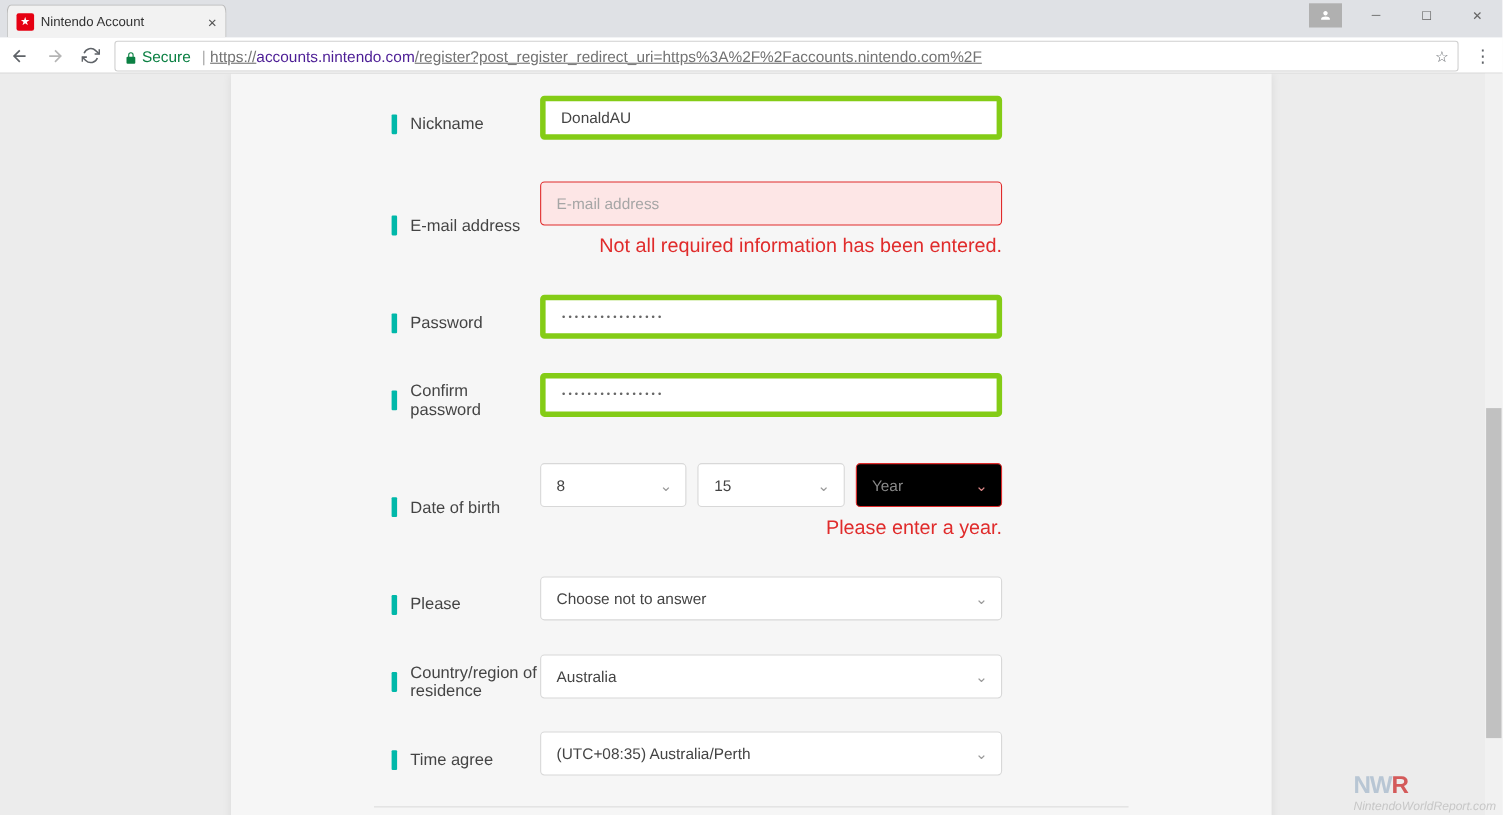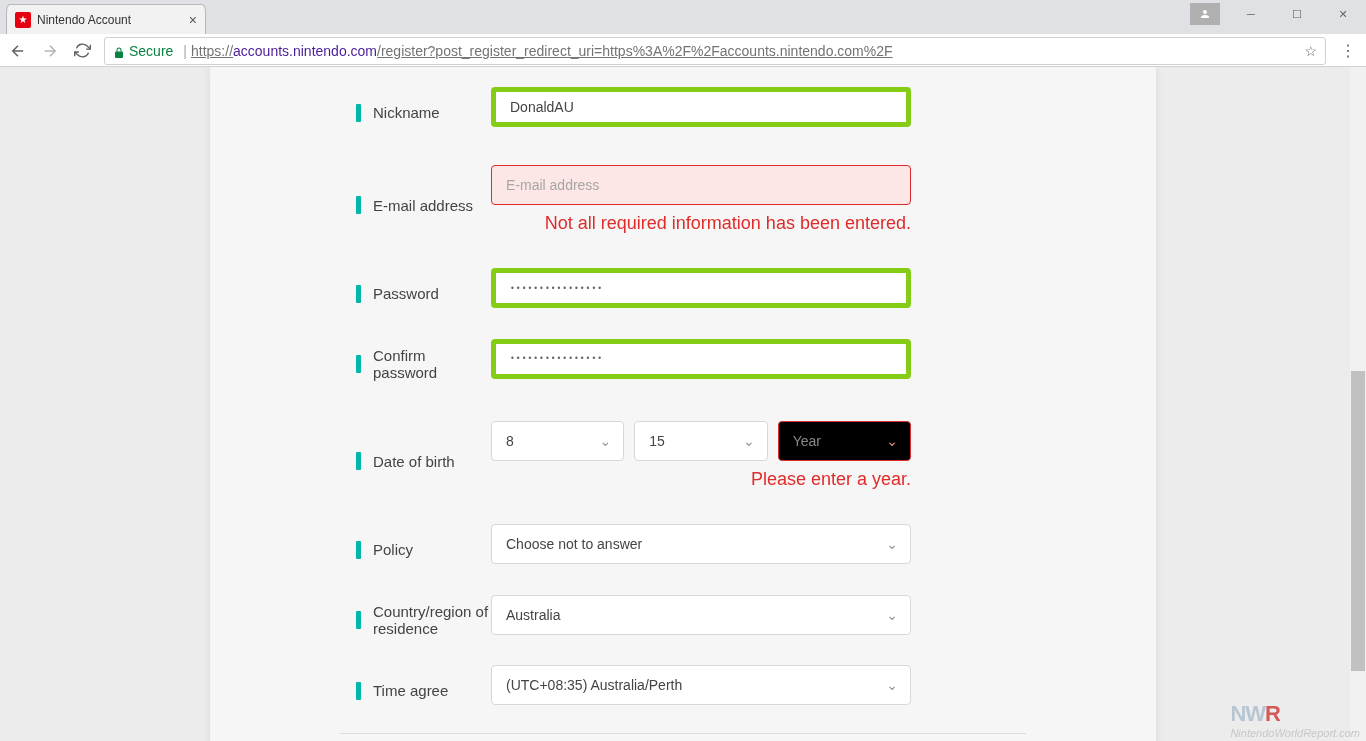--- a/index.html
+++ b/index.html
@@ -181,21 +181,21 @@
                 <span class="chev" style="color:#d88;">⌄</span>
               </div>
           </div>
           <div class="err-msg">Please enter a year.</div>
         </div>
       </div>
 
       <div class="frow" style="padding-top:24px;">
         <div class="flabel">
             <span class="req-bar"></span>
-            <span>Policy</span>
+            <span>Please</span>
           </div>
         <div class="fcontrol">
           <div class="select">
               <span>Choose not to answer</span>
               <span class="chev">⌄</span>
             </div>
         </div>
       </div>
 
       <div class="frow" style="padding-top:18px;">

